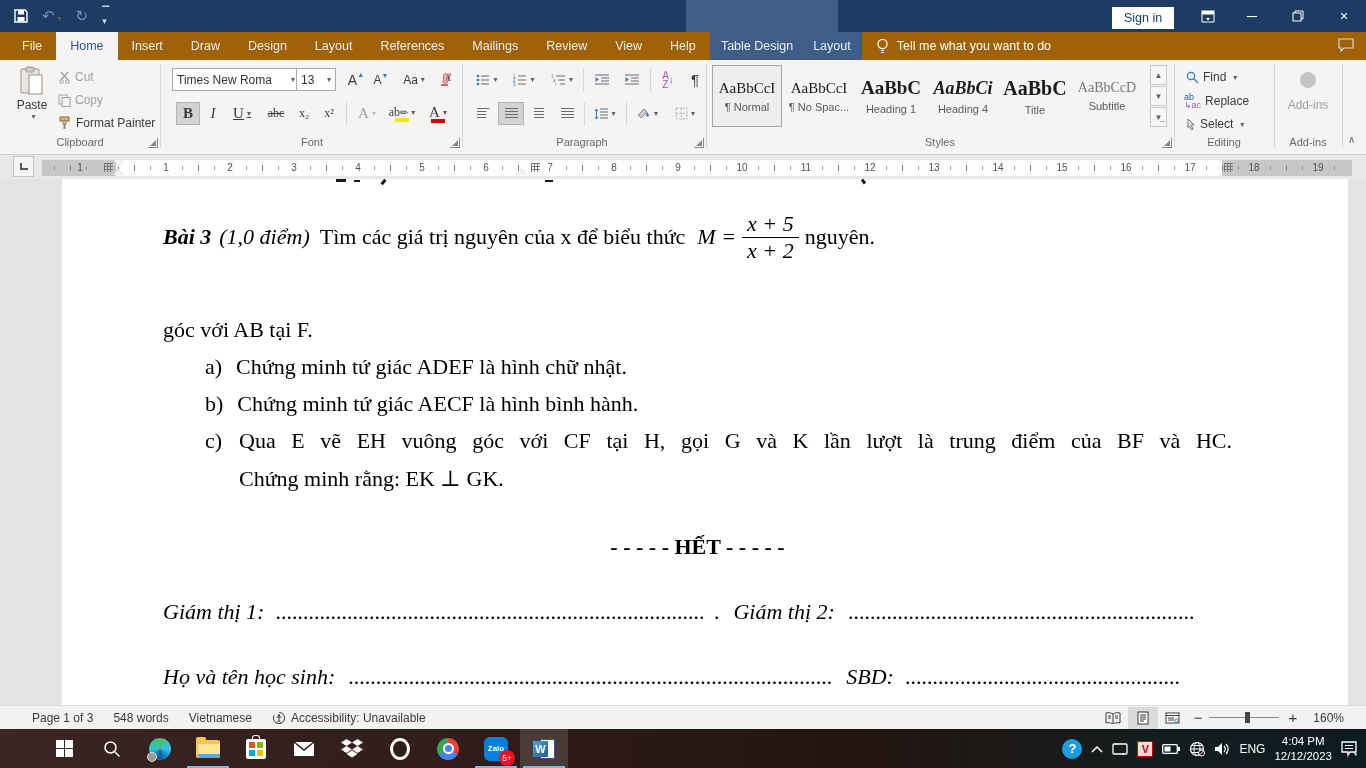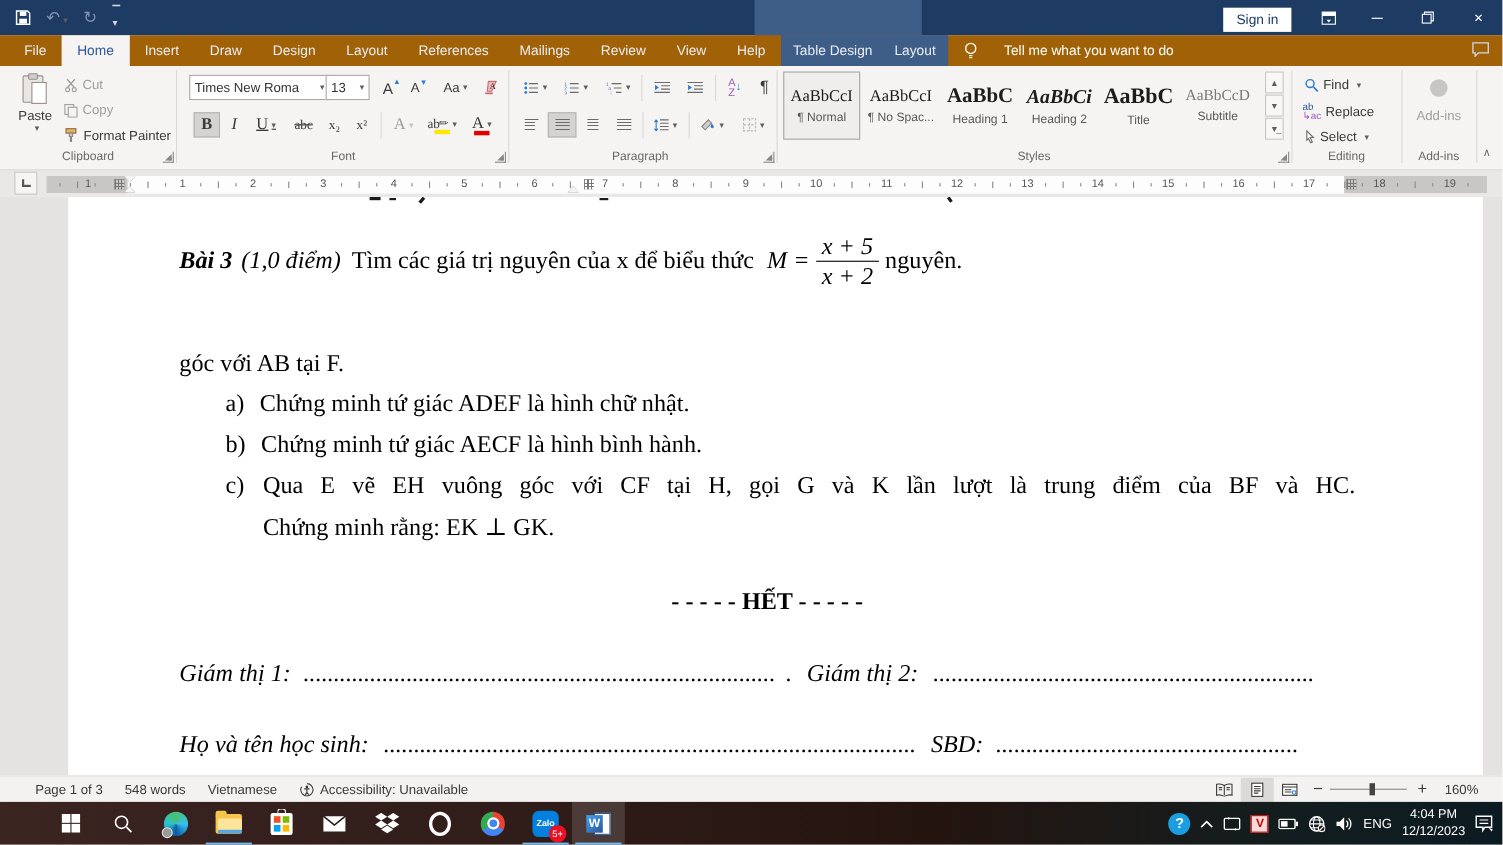--- a/index.html
+++ b/index.html
@@ -17,21 +17,21 @@
   .ctxlabel{position:absolute;left:686px;top:0;width:152px;height:30px;display:flex;align-items:center;justify-content:center;color:#cfd9e6;font-size:12px}
   .signin{position:absolute;left:1112px;top:7px;height:22px;padding:0 12px;background:#fff;color:#1e3c63;display:flex;align-items:center;font-size:12.5px}
   .winbtn{position:absolute;top:0;width:44px;height:32px;display:flex;align-items:center;justify-content:center;color:#fff;font-size:14px}
 
   
   .tabrow{position:absolute;left:0;top:32px;width:1366px;height:28px;background:#a16207;display:flex;align-items:stretch;color:#e8edf3;font-size:12.5px}
   .tab{display:flex;align-items:center;padding:0 14px;cursor:default;white-space:nowrap}
   .tab.active{background:#f5f4f2;color:#2b579a}
   .ctxtabs{display:flex;background:#3f5e87;width:152px;justify-content:center}
   .ctxtabs .tab{padding:0 10px}
-  .tellme{display:flex;align-items:center;gap:24px;padding:0 14px;color:#fff}
+  .tellme{display:flex;align-items:center;gap:8px;padding:0 14px;color:#fff}
   .comment-ic{position:absolute;right:12px;top:38px;color:#cfd9e6}
 
   
   .ribbon{position:absolute;left:0;top:60px;width:1366px;height:95px;background:#f5f4f2;border-bottom:1px solid #d3d1cf}
   .gsep{position:absolute;top:4px;width:1px;height:84px;background:#dad8d6}
   .glabel{position:absolute;top:76px;font-size:11px;color:#6a6866;text-align:center}
   .launcher{position:absolute;top:78px;width:10px;height:10px;border-left:1px solid #8a8886;border-top:1px solid #8a8886;transform:rotate(180deg)}
   .launcher:after{content:"";position:absolute;left:1px;top:1px;border:3px solid transparent;border-left-color:#8a8886;border-top-color:#8a8886}
   .btn{display:flex;align-items:center;gap:4px;color:#3b3a39;white-space:nowrap}
   .btn.gray{color:#a19f9d}
@@ -358,21 +358,21 @@
     <div class="stylecard" style="left:784px">
       <span class="sprev">AaBbCcI</span>
       <span class="slab">¶ No Spac...</span>
     </div>
     <div class="stylecard" style="left:856px">
       <span class="sprev" style="font-size:19px;font-weight:bold">AaBbC</span>
       <span class="slab">Heading 1</span>
     </div>
     <div class="stylecard" style="left:928px">
       <span class="sprev" style="font-size:18px;font-weight:bold;font-style:italic">AaBbCi</span>
-      <span class="slab">Heading 2</span>
+      <span class="slab">Heading 4</span>
     </div>
     <div class="stylecard" style="left:1000px">
       <span class="sprev" style="font-size:20px;font-weight:bold">AaBbC</span>
       <span class="slab">Title</span>
     </div>
     <div class="stylecard" style="left:1072px">
       <span class="sprev" style="color:#7a7876;font-size:14px">AaBbCcD</span>
       <span class="slab">Subtitle</span>
     </div>
     <div class="sscroll" style="left:1150px;top:5px">▲</div>

